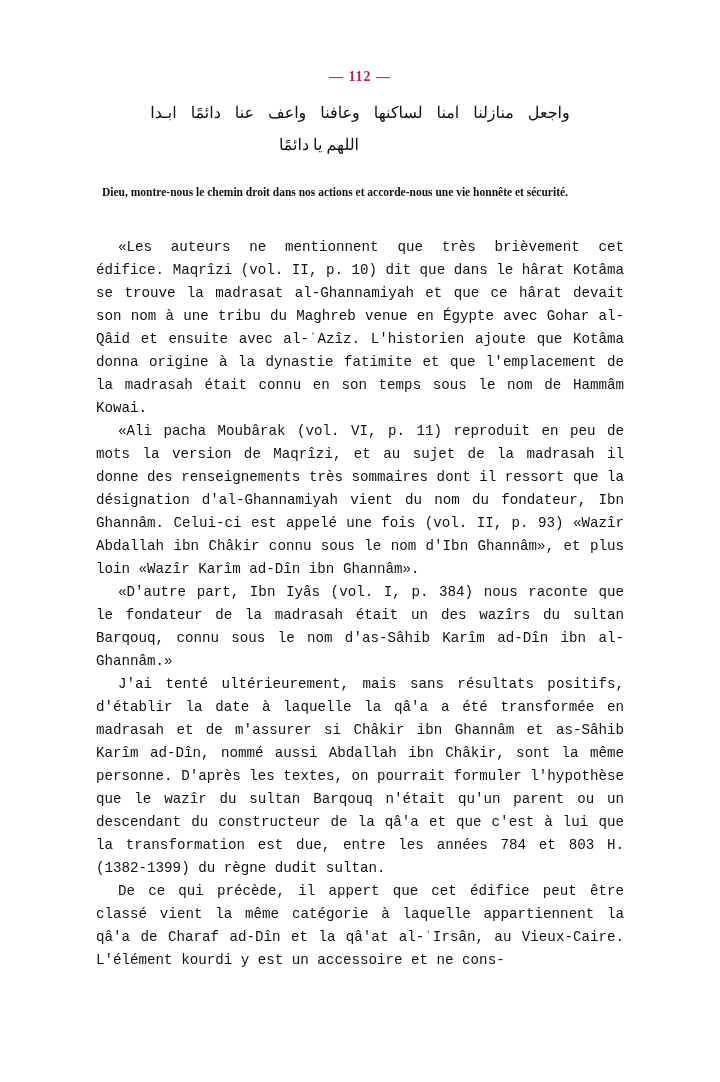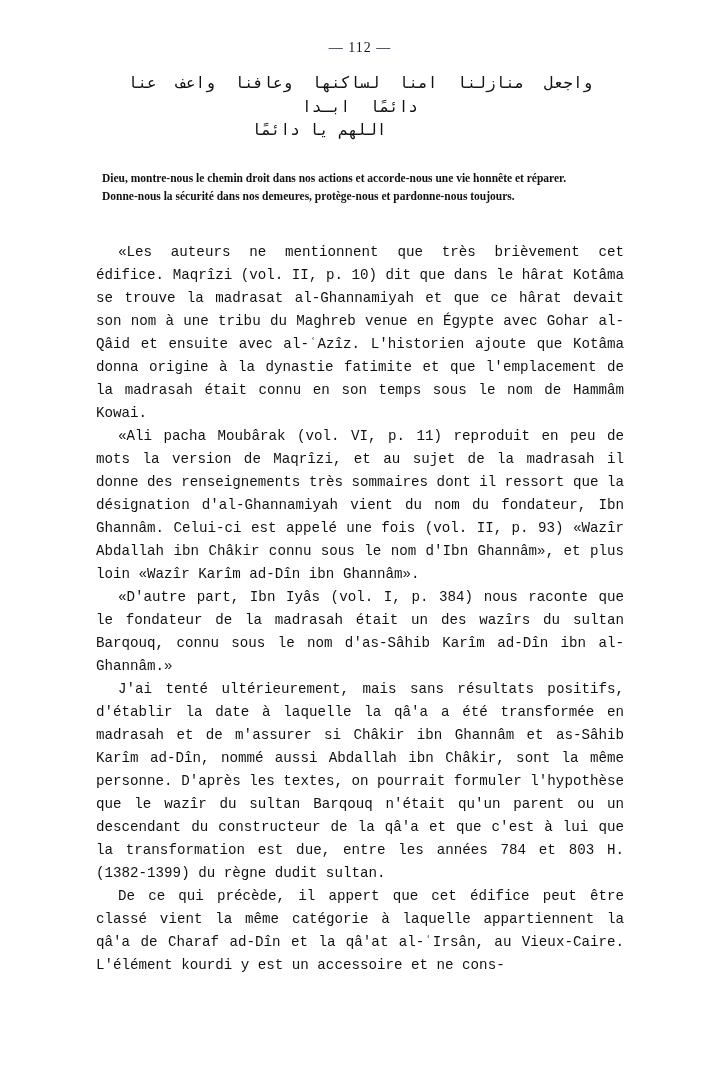--- a/index.html
+++ b/index.html
@@ -19,40 +19,42 @@
     width: 720px;
     height: 1082px;
     position: relative;
     box-sizing: border-box;
     padding: 0;
   }
   .page-number {
     text-align: center;
     font-size: 14px;
     letter-spacing: 1px;
-    margin-top: 40px;
-    color: #0f172a;
+    margin-top: 69px;
+    color: #be185d;
     font-family: "Liberation Serif", serif;
+    font-weight: bold;
   }
   .arabic-block {
     direction: rtl;
     text-align: center;
-    font-family: Liberation Mono, monospace;
+    font-family: Liberation Serif, serif;
     color: #111;
     margin-top: 16px;
   }
   .arabic-line-1 {
     font-size: 16px;
     letter-spacing: 1px;
     padding: 0 110px;
     line-height: 1.5;
     word-spacing: 10px;
   }
   .arabic-line-2 {
     font-size: 16px;
+    margin-top: 10px;
     padding-right: 82px;
     text-align: center;
   }
   .translation {
     margin: 30px 88px 0 88px;
     font-size: 11.5px;
     line-height: 1.42;
     font-weight: bold;
     color: #111;
     text-align: justify;
@@ -85,22 +87,21 @@
 <div class="page">
 
   <div class="page-number">— 112 —</div>
 
   <div class="arabic-block">
     <div class="arabic-line-1">واجعل منازلنا امنا لساكنها    وعافنا واعف عنا دائمًا ابـدا</div>
     <div class="arabic-line-2">اللهم يا دائمًا</div>
   </div>
 
   <div class="translation">
-    <p class="first">Dieu, montre-nous le chemin droit dans nos actions et accorde-nous une vie honnête et réparer.</p>
-    <p>Donne-nous la sécurité dans nos demeures, protège-nous et pardonne-nous toujours.</p>
+    <p class="first">Dieu, montre-nous le chemin droit dans nos actions et accorde-nous une vie honnête et sécurité.</p>
   </div>
 
   <div class="body-text">
     <p>«Les auteurs ne mentionnent que très brièvement cet édifice. Maqrîzi (vol. II, p. 10) dit que dans le hârat Kotâma se trouve la madrasat al-Ghannamiyah et que ce hârat devait son nom à une tribu du Maghreb venue en Égypte avec Gohar al-Qâid et ensuite avec al-ʿAzîz. L'historien ajoute que Kotâma donna origine à la dynastie fatimite et que l'emplacement de la madrasah était connu en son temps sous le nom de Hammâm Kowai.</p>
     <p>«Ali pacha Moubârak (vol. VI, p. 11) reproduit en peu de mots la version de Maqrîzi, et au sujet de la madrasah il donne des renseignements très sommaires dont il ressort que la désignation d'al-Ghannamiyah vient du nom du fondateur, Ibn Ghannâm. Celui-ci est appelé une fois (vol. II, p. 93) «Wazîr Abdallah ibn Châkir connu sous le nom d'Ibn Ghannâm», et plus loin «Wazîr Karîm ad-Dîn ibn Ghannâm».</p>
     <p>«D'autre part, Ibn Iyâs (vol. I, p. 384) nous raconte que le fondateur de la madrasah était un des wazîrs du sultan Barqouq, connu sous le nom d'as-Sâhib Karîm ad-Dîn ibn al-Ghannâm.»</p>
     <p>J'ai tenté ultérieurement, mais sans résultats positifs, d'établir la date à laquelle la qâ'a a été transformée en madrasah et de m'assurer si Châkir ibn Ghannâm et as-Sâhib Karîm ad-Dîn, nommé aussi Abdallah ibn Châkir, sont la même personne. D'après les textes, on pourrait formuler l'hypothèse que le wazîr du sultan Barqouq n'était qu'un parent ou un descendant du constructeur de la qâ'a et que c'est à lui que la transformation est due, entre les années 784 et 803 H. (1382-1399) du règne dudit sultan.</p>
     <p>De ce qui précède, il appert que cet édifice peut être classé vient la même catégorie à laquelle appartiennent la qâ'a de Charaf ad-Dîn et la qâ'at al-ʿIrsân, au Vieux-Caire. L'élément kourdi y est un accessoire et ne cons-</p>
   </div>
 

